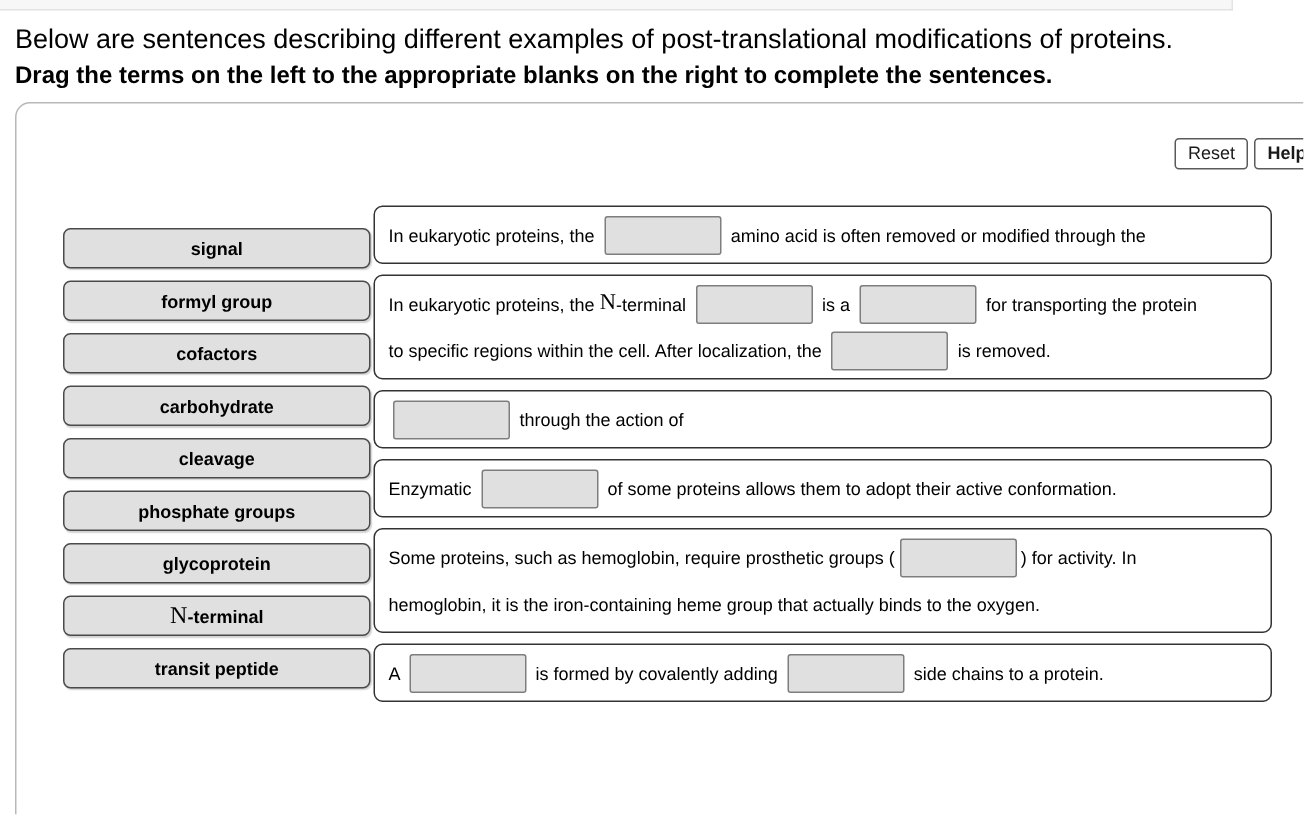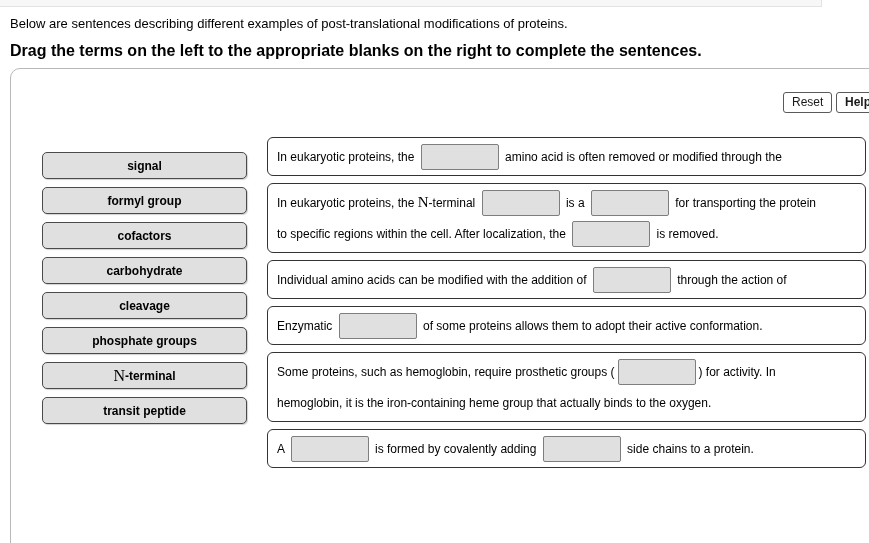--- a/index.html
+++ b/index.html
@@ -5,21 +5,21 @@
   * { margin:0; padding:0; box-sizing:border-box; }
   html,body { background:#fff; }
   .page {
     position:relative; width:869px; height:543px; overflow:hidden;
     background:#fff; font-family:"Liberation Sans", sans-serif; color:#000;
   }
   .top-strip {
     position:absolute; left:0; top:0; width:822px; height:7px;
     background:#f7f7f7; border-bottom:1px solid #e3e3e3; border-right:1px solid #e3e3e3;
   }
-  .intro-line { position:absolute; left:10px; top:16px; font-size:13px; color:#000; }
+  .intro-line { position:absolute; left:10px; top:16px; font-size:18px; color:#000; }
   .instruction-line { position:absolute; left:10px; top:42px; font-size:16px; font-weight:700; color:#000; }
   .panel {
     position:absolute; left:10px; top:68px; width:890px; height:520px;
     border:1px solid #b8b8b8; border-radius:10px; background:#fff;
   }
   .btn {
     position:absolute; top:92px; height:21px; background:#fff;
     border:1px solid #5a5a5a; border-radius:3px; font-family:"Liberation Sans",sans-serif;
     font-size:12px; color:#1a1a1a; padding:0 8px; line-height:19px; cursor:pointer;
   }
@@ -30,21 +30,21 @@
     display:flex; flex-direction:column; gap:8px;margin-top:13px;
   }
   .term {
     width:205px; height:27px; background:#e0e0e0;
     border:1.5px solid #4a4a4a; border-radius:5px;
     display:flex; align-items:center; justify-content:center;
     font-size:12px; font-weight:700; color:#000;
     box-shadow:1px 1px 1px rgba(0,0,0,0.18); cursor:grab;
   }
   .sentences {
-    position:absolute; left:267px; top:137px; width:599px;
+    position:absolute; left:249px; top:137px; width:599px;
     display:flex; flex-direction:column; gap:7px;
   }
   .sbox {
     width:599px; background:#fff; border:1.5px solid #333;
     border-radius:6px; padding:3px 9px;
   }
   .line {
     min-height:31px; display:flex; align-items:center; flex-wrap:nowrap;
     font-size:12px; color:#000;
   }
@@ -86,20 +86,23 @@
       <div class="term">
         <span class="txt">carbohydrate</span>
       </div>
       <div class="term">
         <span class="txt">cleavage</span>
       </div>
       <div class="term">
         <span class="txt">phosphate groups</span>
       </div>
       <div class="term">
+        <span class="txt">glycoprotein</span>
+      </div>
+      <div class="term">
         <span class="math">N</span>
         <span class="txt">-terminal</span>
       </div>
       <div class="term">
         <span class="txt">transit peptide</span>
       </div>
     </div>
   <div class="sentences">
       <div class="sbox">
         <div class="line">
@@ -119,21 +122,20 @@
           <span class="txt"> for transporting the protein</span>
         </div>
         <div class="line">
           <span class="txt">to specific regions within the cell. After localization, the </span>
           <span class="blank"></span>
           <span class="txt"> is removed.</span>
         </div>
       </div>
       <div class="sbox">
         <div class="line">
-          <span class="txt">Individual amino acids can be modified with the addition of </span>
           <span class="blank"></span>
           <span class="txt"> through the action of</span>
         </div>
       </div>
       <div class="sbox">
         <div class="line">
           <span class="txt">Enzymatic </span>
           <span class="blank"></span>
           <span class="txt"> of some proteins allows them to adopt their active conformation.</span>
         </div>

